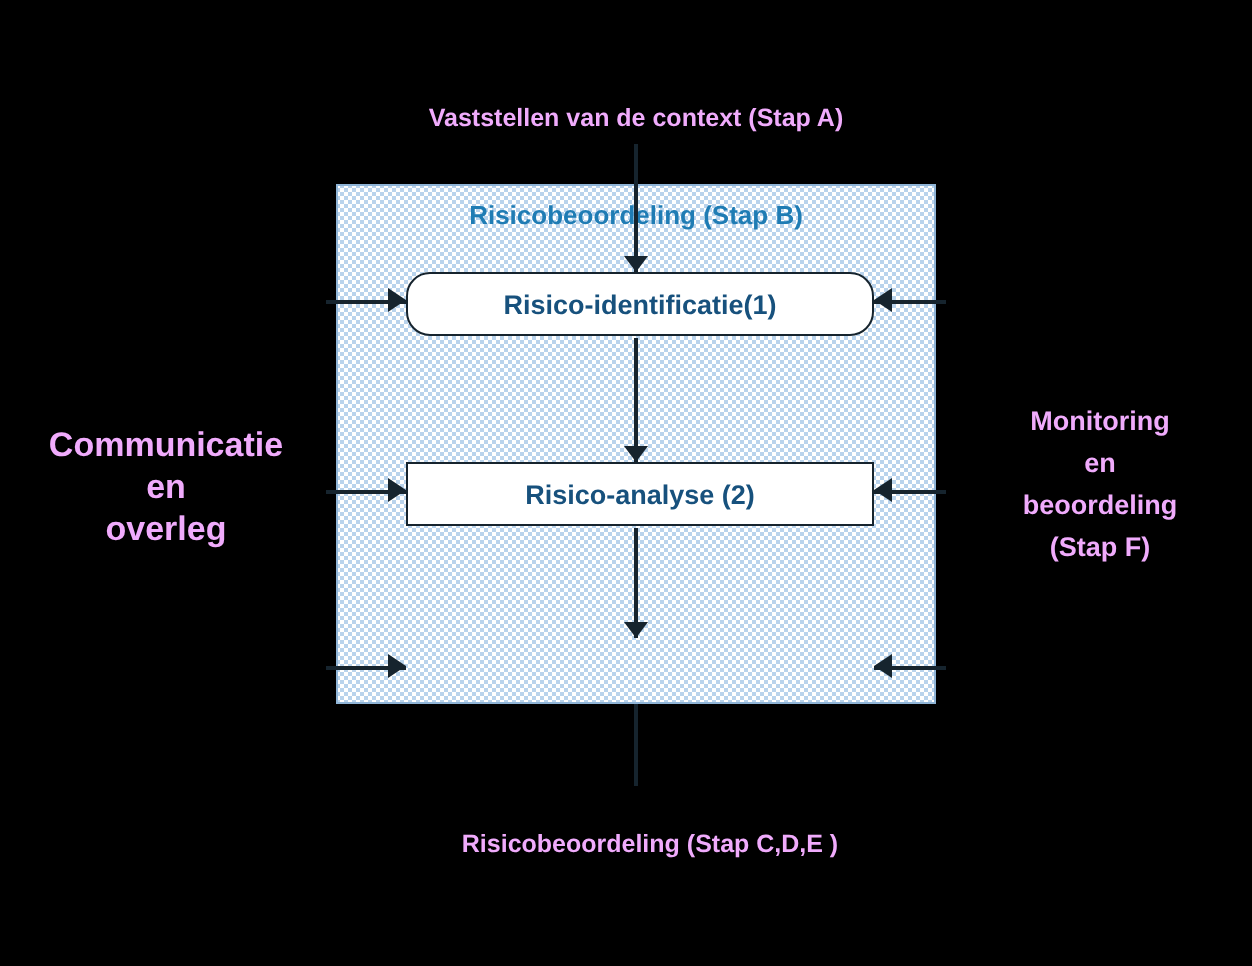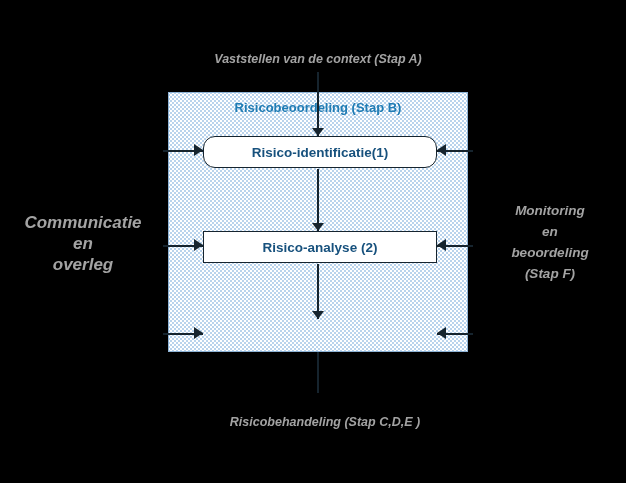--- a/index.html
+++ b/index.html
@@ -20,28 +20,27 @@
     position: absolute;
     left: 0; top: 0;
     width: 626px;
     height: 483px;
     background: #000000;
   }
 
   
   .label {
     position: absolute;
-    color: #a3a3a3;
+    color: #f0abfc;
     font-weight: bold;
     font-size: 13px;
     line-height: 18px;
     text-align: center;
     letter-spacing: 0px;
     white-space: pre-line;
-    font-style: italic;
   }
 
   #label-context {
     left: 153px;
     top: 50px;
     width: 330px;
     font-size: 12.5px;
   }
 
   #label-treatment {
@@ -199,21 +198,21 @@
 
   <div class="label" id="label-communication">Communicatie
 en
 overleg</div>
 
   <div class="label" id="label-monitoring">Monitoring
 en
 beoordeling
 (Stap F)</div>
 
-  <div class="label" id="label-treatment">Risicobehandeling (Stap C,D,E )</div>
+  <div class="label" id="label-treatment">Risicobeoordeling (Stap C,D,E )</div>
 
   <div id="panel">
 
     <div id="panel-title">Risicobeoordeling (Stap B)</div>
 
     <div class="vline" id="vline-a"></div>
     <div class="vhead" id="vhead-a"></div>
 
     <div class="vline" id="vline-b"></div>
     <div class="vhead" id="vhead-b"></div>

